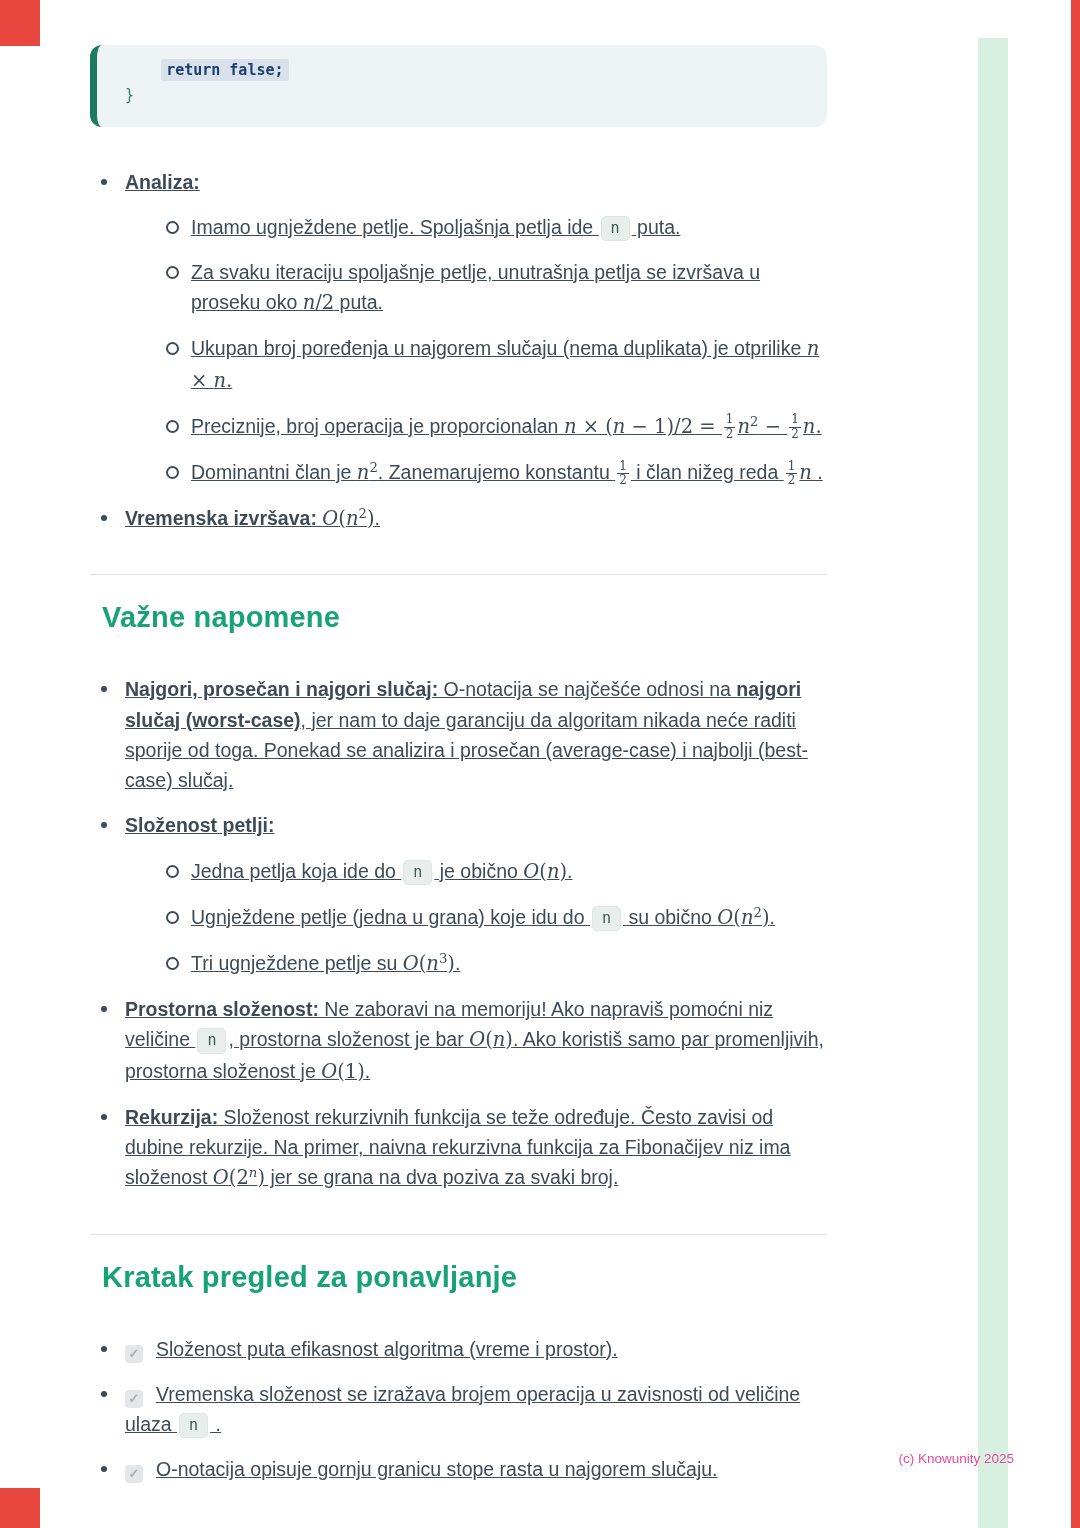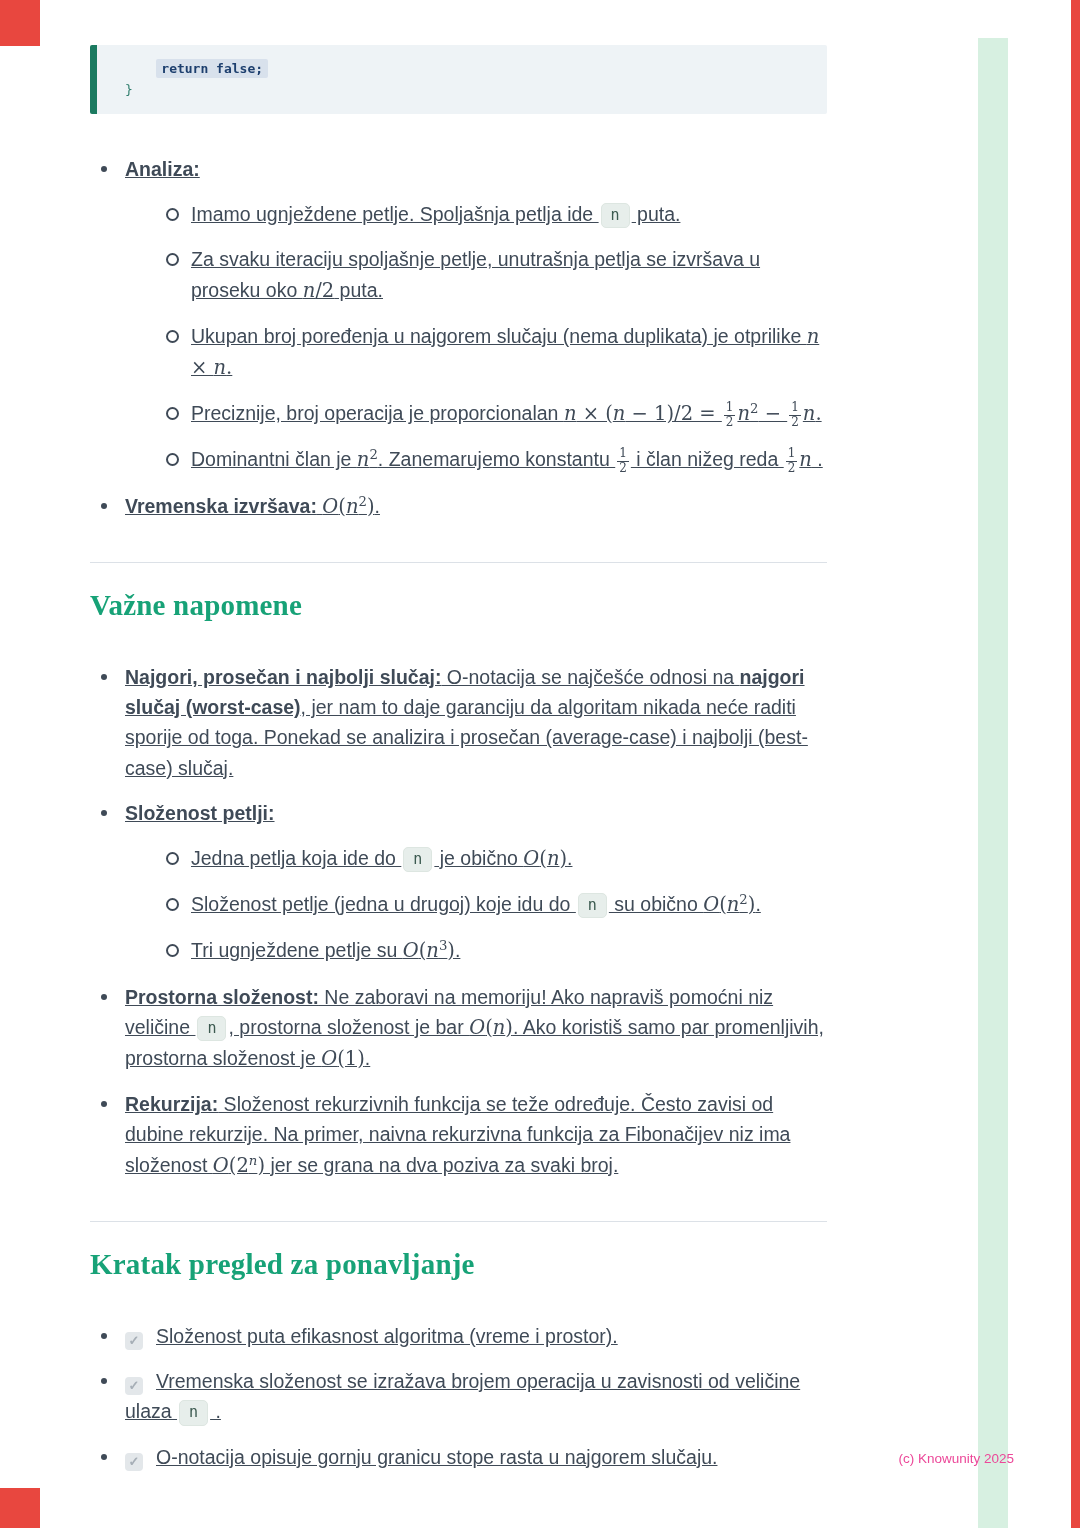--- a/index.html
+++ b/index.html
@@ -24,24 +24,24 @@
   .strip-mint{right:72px;top:38px;width:30px;height:1490px;background:var(--mint);}
 
   .content{
     position:absolute;left:90px;top:45px;width:737px;z-index:1;
   }
 
   
   .codeblock{
     background:var(--code-bg);
     border-left:7px solid var(--code-border);
-    border-radius:2px;
-    padding:13px 20px 13px 28px;
+    border-radius:12px;
+    padding:13px 20px 19px 28px;
     font-family:"DejaVu Sans Mono", monospace;
-    font-size:13px;line-height:1.65;
+    font-size:15px;line-height:1.65;
   }
   .code-line{white-space:pre;color:#2e7d6c;}
   .code-hl{
     background:#d8e1ec;color:#1d3f6e;font-weight:bold;
     padding:2px 5px;border-radius:2px;
   }
   .code-plain{color:#2e7d6c;}
 
   
   ul.toplist{list-style:none;margin:40px 0;padding:0;text-decoration:underline;}
@@ -84,21 +84,21 @@
     background:#e7eeeb;border:1px solid #dde6e1;border-radius:5px;
     padding:0 9px;margin:0 2px;
     font-family:"DejaVu Sans Mono", monospace;
     font-size:15px;line-height:1.55;color:#3c5a50;
     vertical-align:1px;
   }
 
   .rule{border-top:1px solid #dce1e7;margin:26px 0;}
   h2.h2{
     color:var(--accent);font-size:29px;font-weight:bold;
-    margin:24px 0 26px 0;letter-spacing:0.2px;font-family:Liberation Serif, serif;
+    margin:24px 0 26px 12px;letter-spacing:0.2px;
   }
 
   .check{
     display:inline-block;width:18px;height:18px;
     background:#e3e7ea;border-radius:4px;
     color:#a6aeb6;font-size:13px;line-height:18px;text-align:center;
     margin-right:13px;vertical-align:-2px;font-weight:bold;
   }
 
   .copyright{
@@ -125,24 +125,24 @@
           <li class="sli"><span class="seg">Za svaku iteraciju spoljašnje petlje, unutrašnja petlja se izvršava u proseku oko </span><span class="seg-m">n</span><span class="seg-mn">/2</span><span class="seg"> puta.</span></li>
           <li class="sli"><span class="seg">Ukupan broj poređenja u najgorem slučaju (nema duplikata) je otprilike </span><span class="seg-m">n</span><span class="seg-mn"> × </span><span class="seg-m">n</span><span class="seg-mn">.</span></li>
           <li class="sli"><span class="seg">Preciznije, broj operacija je proporcionalan </span><span class="seg-m">n</span><span class="seg-mn"> × (</span><span class="seg-m">n</span><span class="seg-mn"> − 1)/2 = </span><span class="frac"><span class="fn">1</span><span class="fd">2</span></span><span class="seg-m">n</span><sup>2</sup><span class="seg-mn"> − </span><span class="frac"><span class="fn">1</span><span class="fd">2</span></span><span class="seg-m">n</span><span class="seg-mn">.</span></li>
           <li class="sli"><span class="seg">Dominantni član je </span><span class="seg-m">n</span><sup>2</sup><span class="seg">. Zanemarujemo konstantu </span><span class="frac"><span class="fn">1</span><span class="fd">2</span></span><span class="seg"> i član nižeg reda </span><span class="frac"><span class="fn">1</span><span class="fd">2</span></span><span class="seg-m">n</span><span class="seg"> .</span></li>
         </ul></li>
       <li class="li"><span class="seg-b">Vremenska izvršava:</span><span class="seg"> </span><span class="seg-m">O</span><span class="seg-mn">(</span><span class="seg-m">n</span><sup>2</sup><span class="seg-mn">)</span><span class="seg">.</span></li>
     </ul>
     <div class="rule"></div>
     <h2 class="h2">Važne napomene</h2>
     <ul class="toplist">
-      <li class="li"><span class="seg-b">Najgori, prosečan i najbolji slučaj:</span><span class="seg"> O-notacija se najčešće odnosi na </span><span class="seg-b">najgori slučaj (worst-case)</span><span class="seg">, jer nam to daje garanciju da algoritam nikada neće raditi sporije od toga. Ponekad se analizira i prosečan (average-case) i najbolji (best-case) slučaj.</span></li>
+      <li class="li"><span class="seg-b">Najgori, prosečan i najgori slučaj:</span><span class="seg"> O-notacija se najčešće odnosi na </span><span class="seg-b">najgori slučaj (worst-case)</span><span class="seg">, jer nam to daje garanciju da algoritam nikada neće raditi sporije od toga. Ponekad se analizira i prosečan (average-case) i najbolji (best-case) slučaj.</span></li>
       <li class="li"><span class="seg-b">Složenost petlji:</span><ul class="sublist">
           <li class="sli"><span class="seg">Jedna petlja koja ide do </span><span class="chip">n</span><span class="seg"> je obično </span><span class="seg-m">O</span><span class="seg-mn">(</span><span class="seg-m">n</span><span class="seg-mn">)</span><span class="seg">.</span></li>
-          <li class="sli"><span class="seg">Složenost petlje (jedna u drugoj) koje idu do </span><span class="chip">n</span><span class="seg"> su obično </span><span class="seg-m">O</span><span class="seg-mn">(</span><span class="seg-m">n</span><sup>2</sup><span class="seg-mn">)</span><span class="seg">.</span></li>
+          <li class="sli"><span class="seg">Ugnježdene petlje (jedna u grana) koje idu do </span><span class="chip">n</span><span class="seg"> su obično </span><span class="seg-m">O</span><span class="seg-mn">(</span><span class="seg-m">n</span><sup>2</sup><span class="seg-mn">)</span><span class="seg">.</span></li>
           <li class="sli"><span class="seg">Tri ugnježdene petlje su </span><span class="seg-m">O</span><span class="seg-mn">(</span><span class="seg-m">n</span><sup>3</sup><span class="seg-mn">)</span><span class="seg">.</span></li>
         </ul></li>
       <li class="li"><span class="seg-b">Prostorna složenost:</span><span class="seg"> Ne zaboravi na memoriju! Ako napraviš pomoćni niz veličine </span><span class="chip">n</span><span class="seg">, prostorna složenost je bar </span><span class="seg-m">O</span><span class="seg-mn">(</span><span class="seg-m">n</span><span class="seg-mn">)</span><span class="seg">. Ako koristiš samo par promenljivih, prostorna složenost je </span><span class="seg-m">O</span><span class="seg-mn">(1)</span><span class="seg">.</span></li>
       <li class="li"><span class="seg-b">Rekurzija:</span><span class="seg"> Složenost rekurzivnih funkcija se teže određuje. Često zavisi od dubine rekurzije. Na primer, naivna rekurzivna funkcija za Fibonačijev niz ima složenost </span><span class="seg-m">O</span><span class="seg-mn">(2</span><sup class="supi">n</sup><span class="seg-mn">)</span><span class="seg"> jer se grana na dva poziva za svaki broj.</span></li>
     </ul>
     <div class="rule"></div>
     <h2 class="h2">Kratak pregled za ponavljanje</h2>
     <ul class="toplist">
       <li class="li"><span class="check">✓</span><span class="seg">Složenost puta efikasnost algoritma (vreme i prostor).</span></li>
       <li class="li"><span class="check">✓</span><span class="seg">Vremenska složenost se izražava brojem operacija u zavisnosti od veličine ulaza </span><span class="chip">n</span><span class="seg"> .</span></li>

